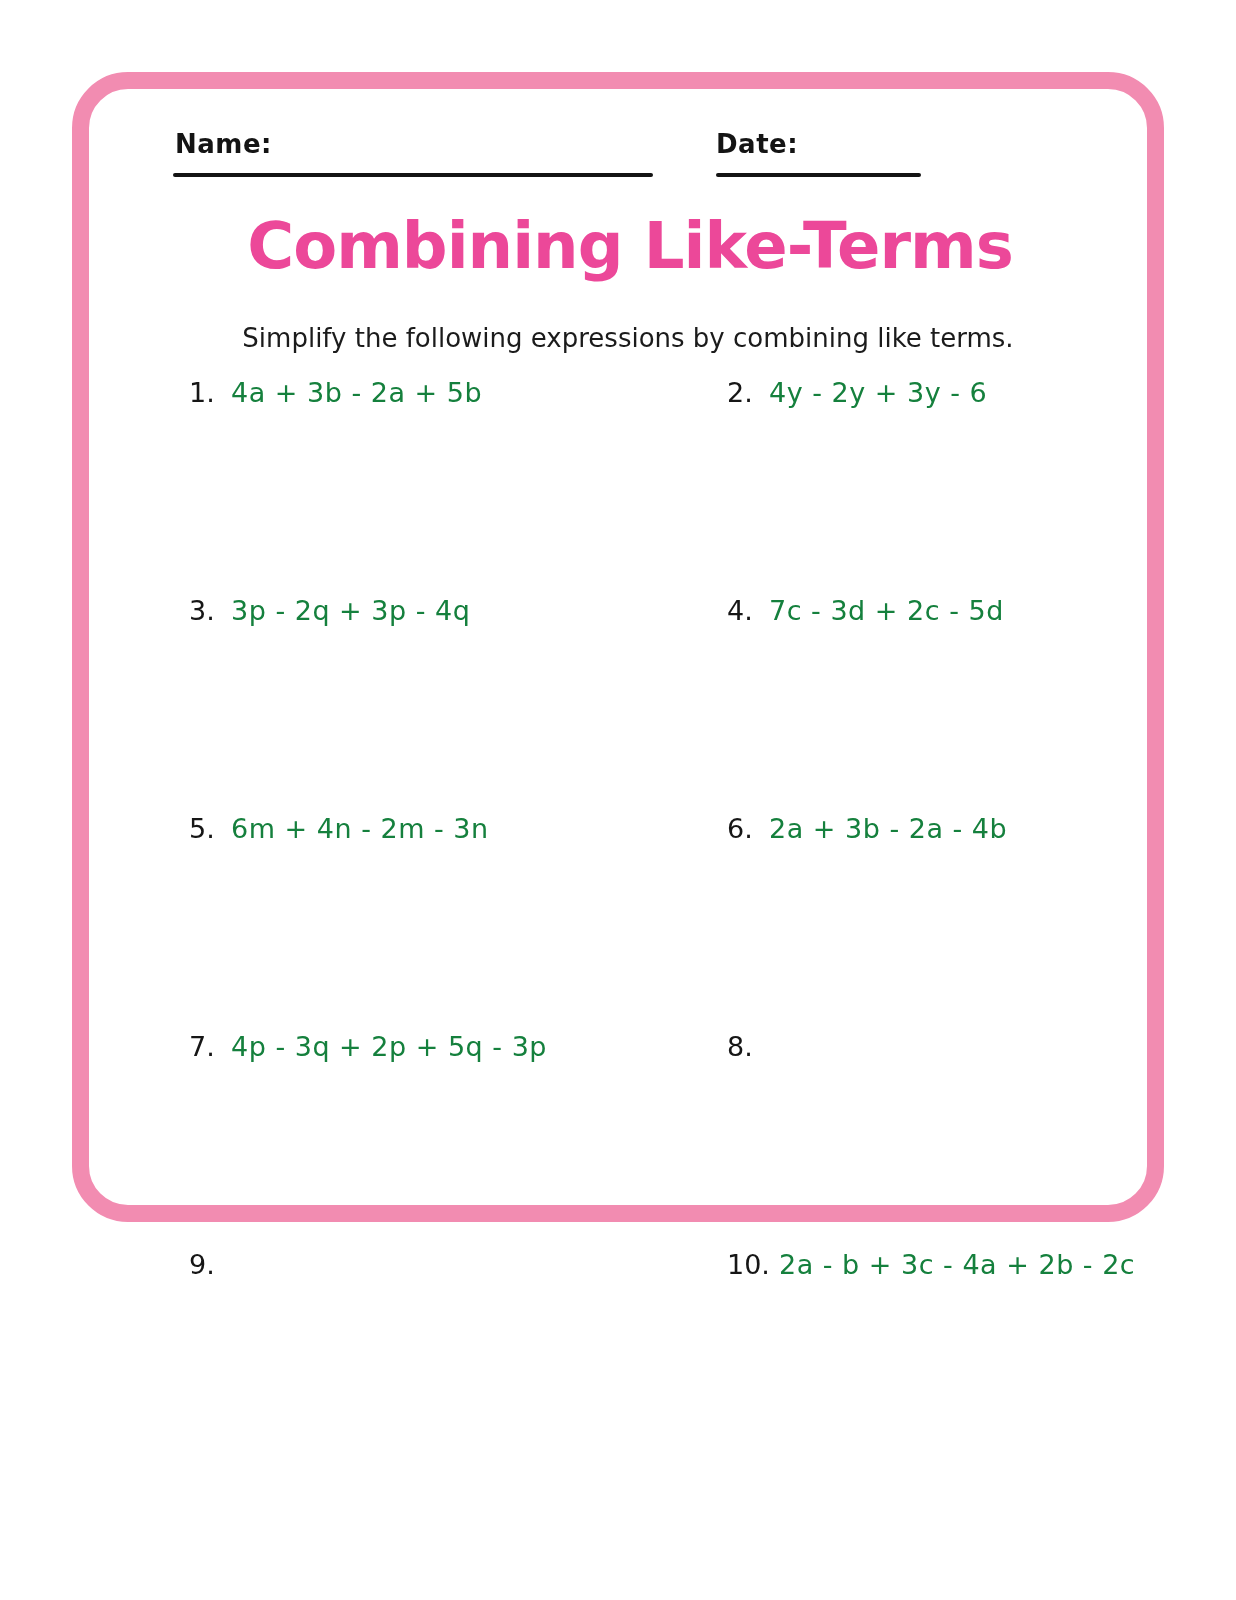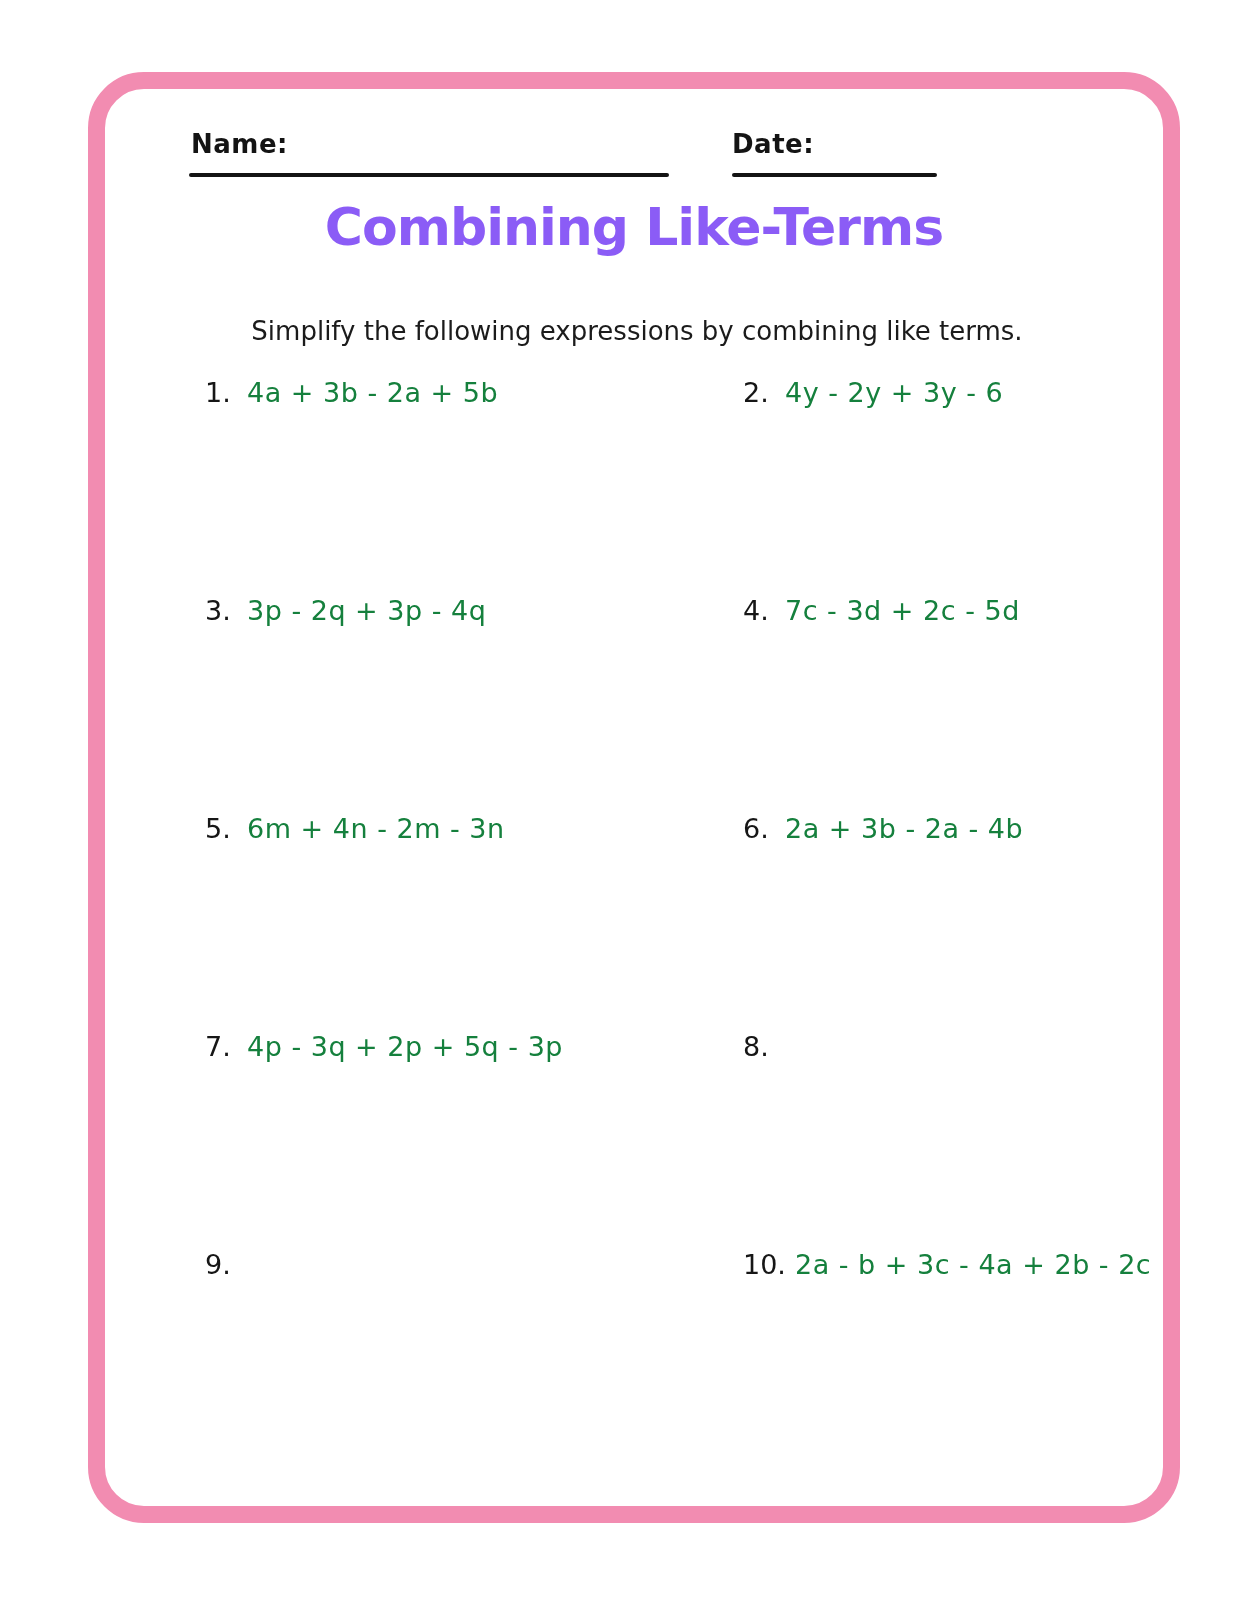--- a/index.html
+++ b/index.html
@@ -11,24 +11,24 @@
     position: relative;
     width: 1236px;
     height: 1600px;
     background: #ffffff;
     font-family: "DejaVu Sans", "Liberation Sans", sans-serif;
     color: #1b1b1b;
     overflow: hidden;
   }
   .frame {
     position: absolute;
-    left: 88px;
+    left: 72px;
     top: 72px;
     width: 1092px;
-    height: 1451px;
+    height: 1150px;
     border: 17px solid #F28CB1;
     border-radius: 56px;
     box-sizing: border-box;
     background: #ffffff;
     text-decoration: underline;
   }
   .field-label {
     position: absolute;
     font-size: 26px;
     font-weight: 600;
@@ -44,34 +44,34 @@
     background: #141414;
     border-radius: 2px;
   }
   .name-line { left: 84px; top: 84px; width: 480px; }
   .date-line { left: 627px; top: 84px; width: 205px; }
   .title {
     position: absolute;
     left: 0;
     top: 108px;
     width: 100%;
-    margin: 0;
+    margin: 12px;
     text-align: center;
-    font-size: 52px;
+    font-size: 64px;
     font-weight: 800;
     letter-spacing: -1px;
-    color: #8b5cf6;
+    color: #ec4899;
     white-space: nowrap;
   }
   .subtitle {
     position: absolute;
     left: 0;
     top: 224px;
     width: 100%;
-    margin: 3px;
+    margin: 10px;
     text-align: center;
     font-size: 26px;
     font-weight: 400;
     color: #1b1b1b;
     white-space: nowrap;
   }
   .problems {
     position: absolute;
     left: 100px;
     top: 288px;

